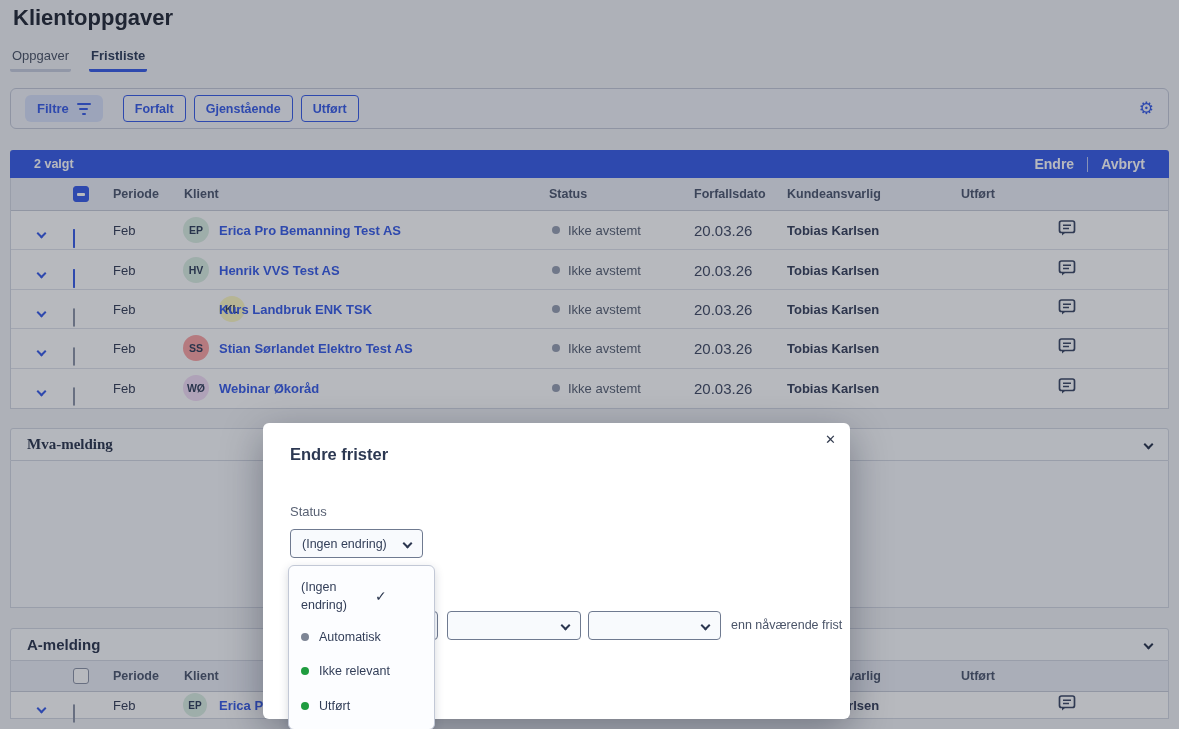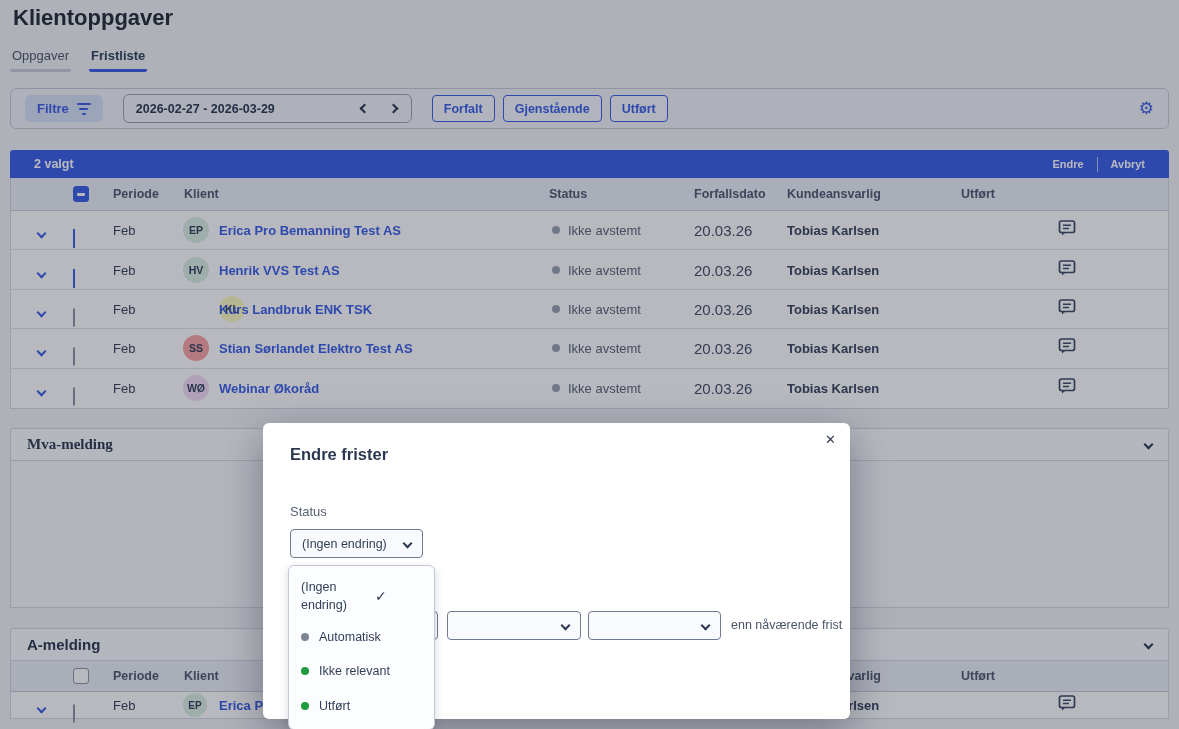--- a/index.html
+++ b/index.html
@@ -33,21 +33,21 @@
   .chips { display:flex; gap:8px; margin-left:20px; }
   .chip { height:27px; padding:0 11px; background:#f6f8fd; border:1.5px solid #3c5fe8; border-radius:4px;
           color:#3c5fe8; font-size:12.5px; font-weight:700; cursor:pointer; }
   .gear { margin-left:auto; font-size:17px; color:#3c5fe8; cursor:pointer; line-height:1; }
 
   
   .sel-bar { position:absolute; left:10px; top:150px; width:1159px; height:28px; background:#3c5fe8;
              border-radius:3px 3px 0 0; display:flex; align-items:center; padding:0 24px; color:#fff; }
   .sel-count { font-size:12.5px; font-weight:700; }
   .sel-actions { margin-left:auto; display:flex; align-items:center; gap:13px; }
-  .sel-actions span { font-size:11px; font-weight:700; cursor:pointer; }
+  .sel-actions span { font-size:14px; font-weight:700; cursor:pointer; }
   .sel-div { width:1px; height:15px; background:rgba(255,255,255,.65); }
 
   
   .table { position:absolute; left:10px; top:178px; width:1159px; background:#fff;
            border:1px solid #d4d8e2; border-top:none; }
   .thead { position:relative; height:33px; background:#eceff7; border-bottom:1px solid #c9cdd9; }
   .thead span { position:absolute; top:50%; transform:translateY(-50%); font-size:12.5px; font-weight:700; color:#505a70; }
   .trow { position:relative; height:39.4px; border-bottom:1px solid #e0e3eb; background:#fff; }
   .trow:last-child { border-bottom:none; }
   .cell { position:absolute; top:50%; transform:translateY(-50%); }
@@ -124,27 +124,20 @@
 
   <div class="toolbar">
     <button class="filtre-btn">
       <span>Filtre</span>
       <span class="filter-icon">
           <i></i>
           <i></i>
           <i></i>
         </span>
     </button>
-    <div class="date-range">
-      <span class="val">2026-02-27 - 2026-03-29</span>
-      <span class="date-nav">
-        <span class="chev left"></span>
-        <span class="chev right"></span>
-      </span>
-    </div>
     <div class="chips">
       <button class="chip">Forfalt</button>
       <button class="chip">Gjenstående</button>
       <button class="chip">Utført</button>
     </div>
     <span class="gear">⚙</span>
   </div>
 
   <div class="sel-bar">
     <span class="sel-count">2 valgt</span>

